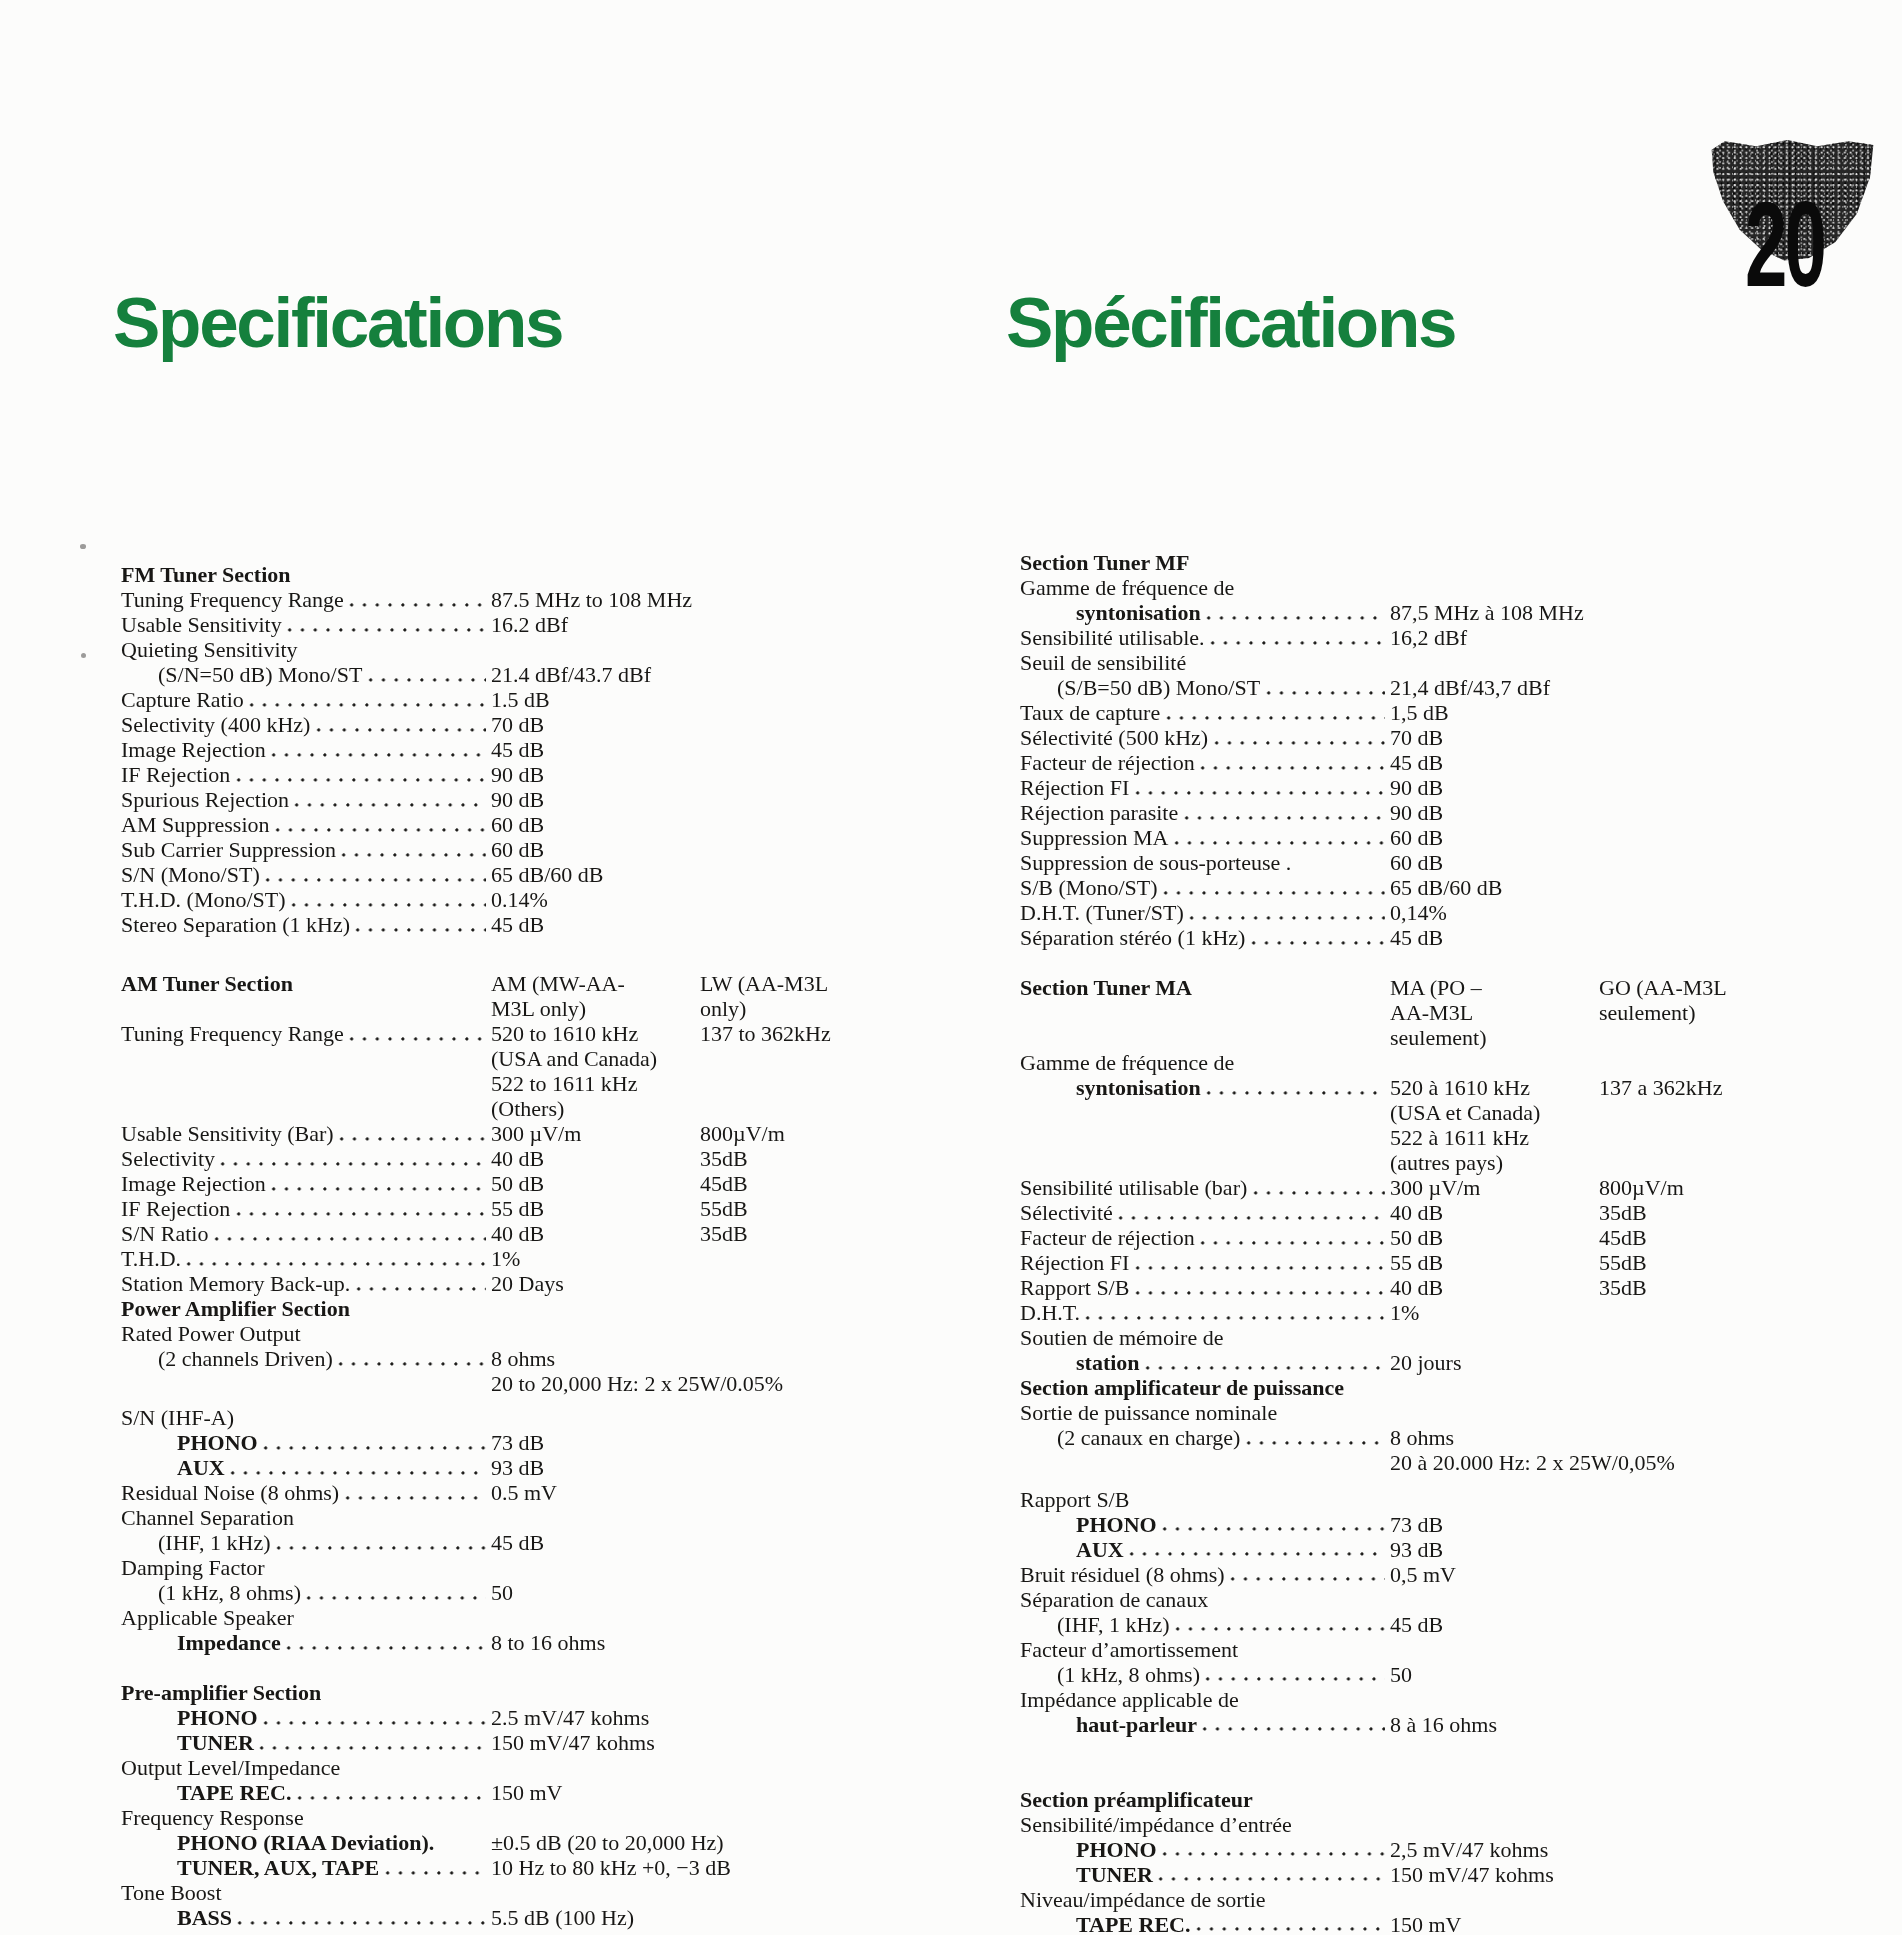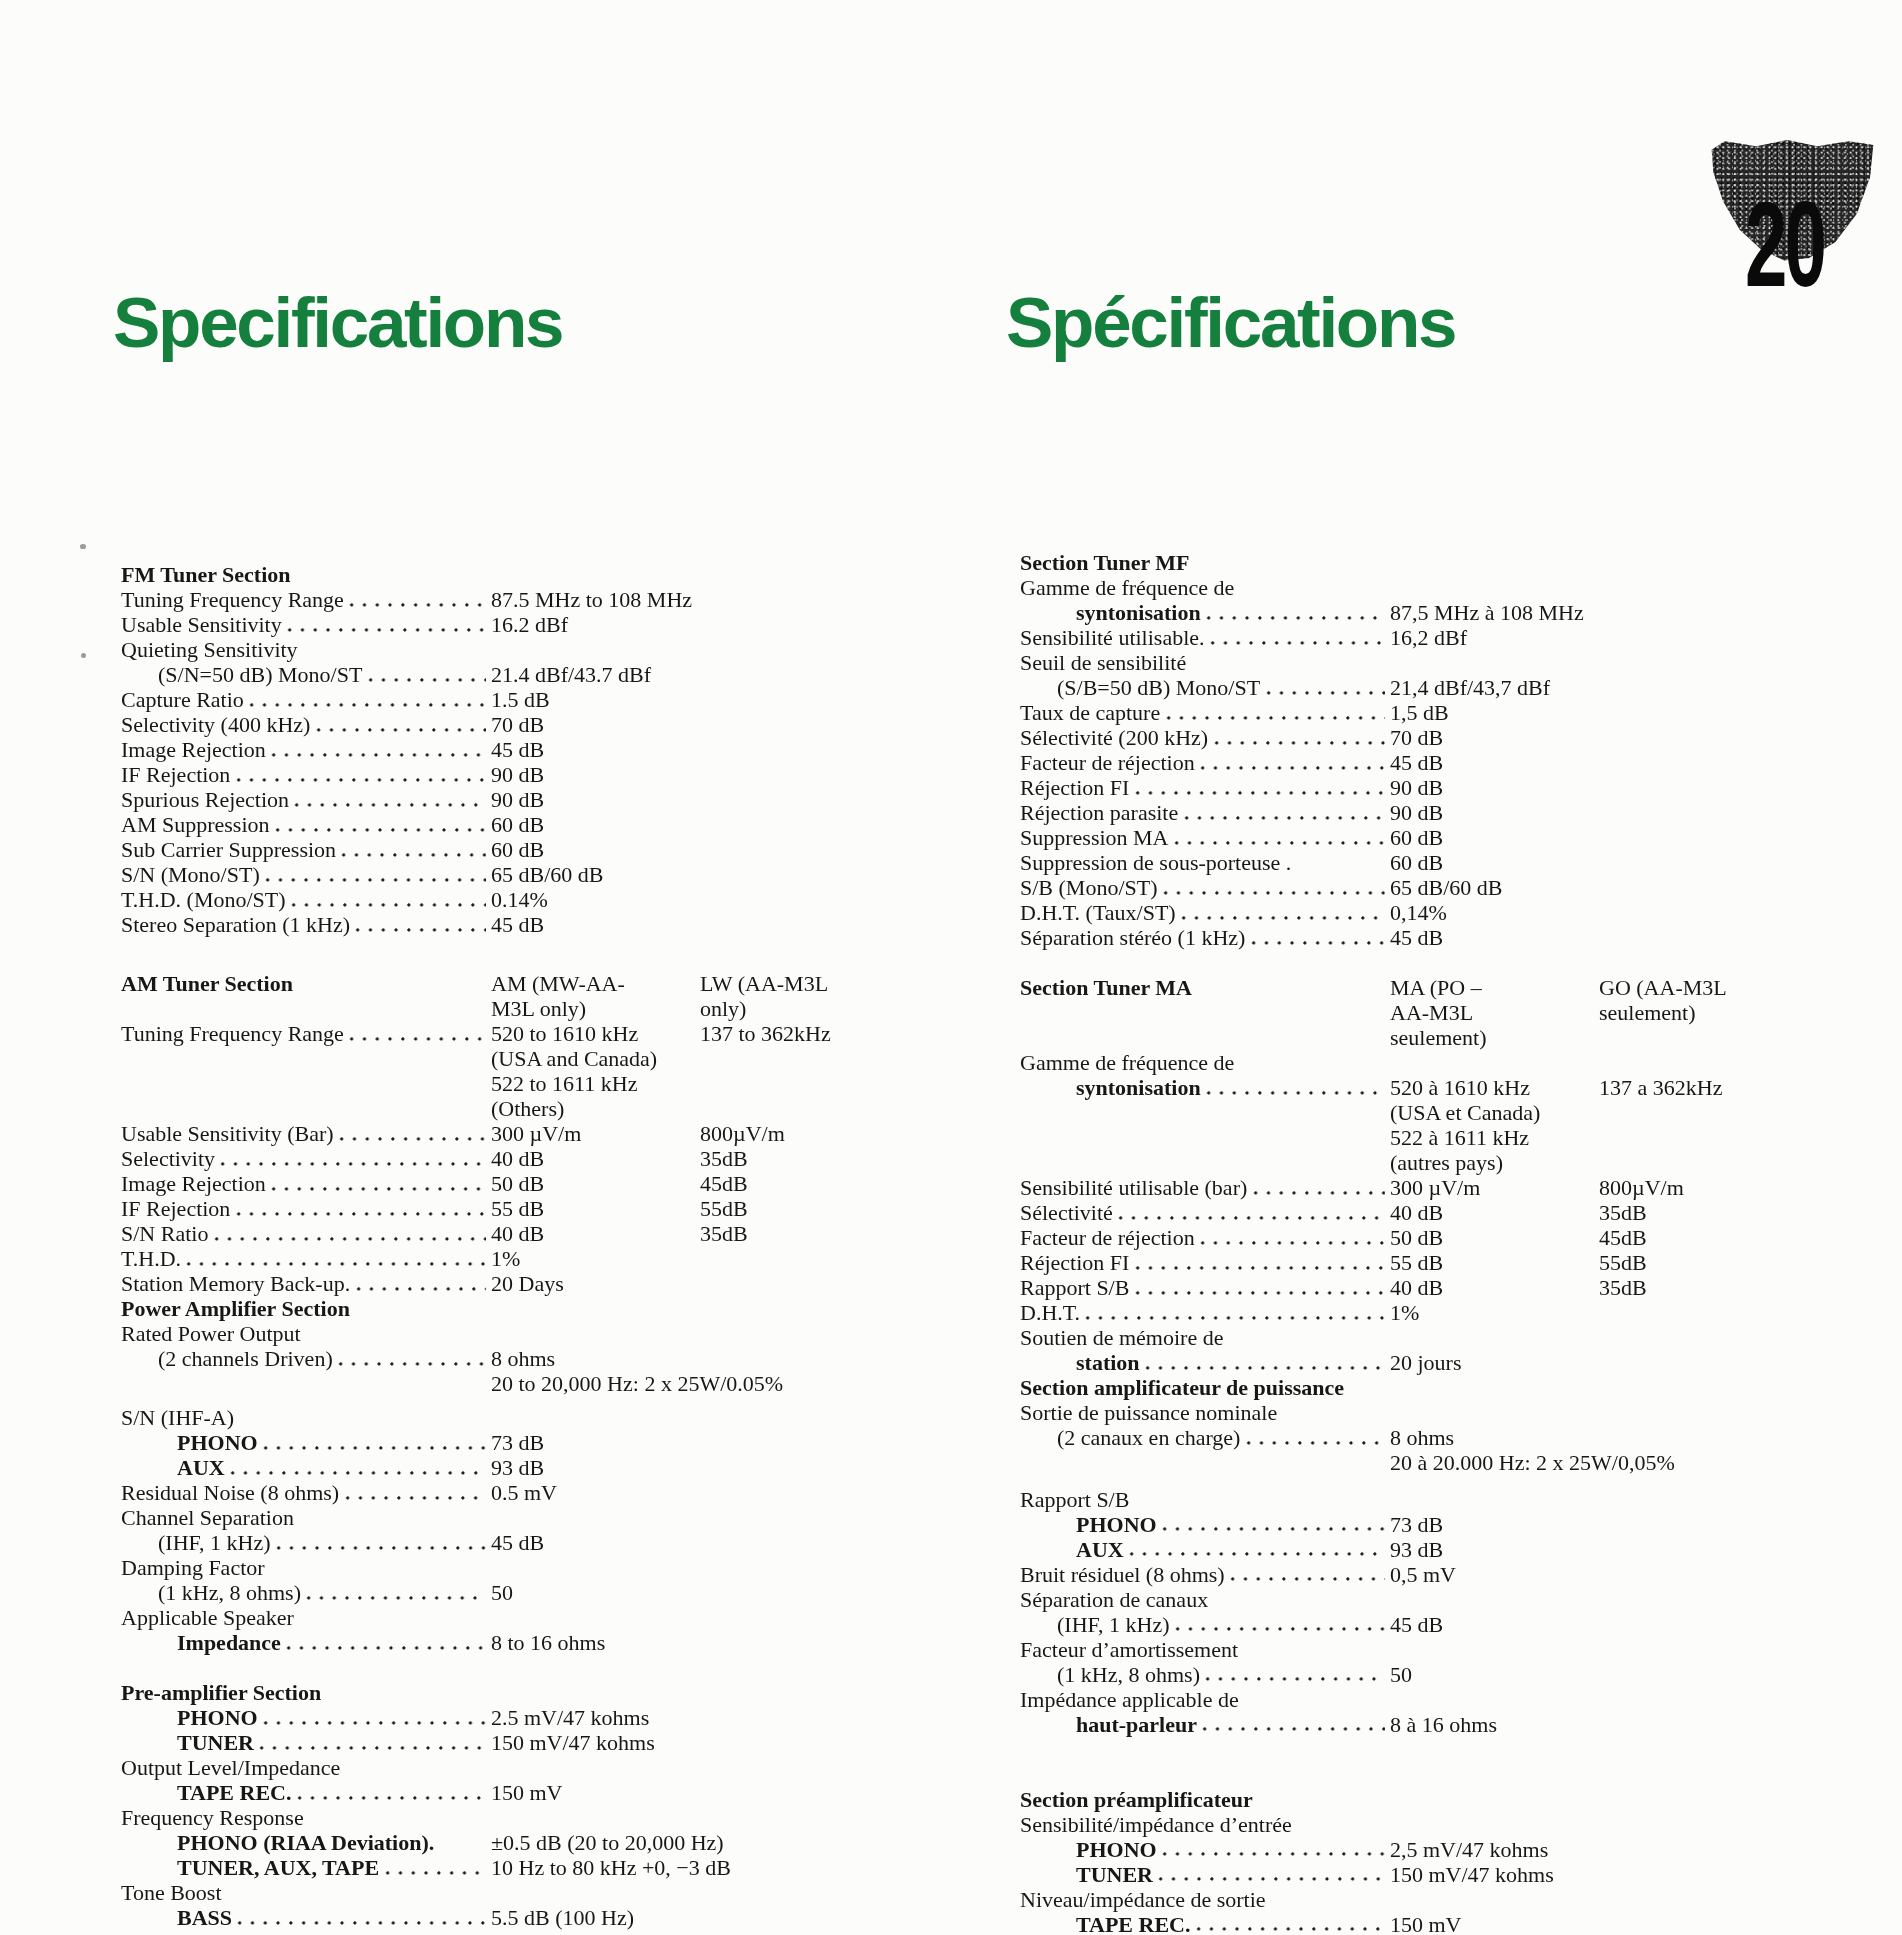--- a/index.html
+++ b/index.html
@@ -471,21 +471,21 @@
         </div>
         <div class="row">
           <span class="lhs">
             <span class="lbl">Taux de capture</span>
             <span class="dots"></span>
           </span>
           <span class="val">1,5 dB</span>
         </div>
         <div class="row">
           <span class="lhs">
-            <span class="lbl">Sélectivité (200 kHz)</span>
+            <span class="lbl">Sélectivité (500 kHz)</span>
             <span class="dots"></span>
           </span>
           <span class="val">70 dB</span>
         </div>
         <div class="row">
           <span class="lhs">
             <span class="lbl">Facteur de réjection</span>
             <span class="dots"></span>
           </span>
           <span class="val">45 dB</span>
@@ -520,21 +520,21 @@
         </div>
         <div class="row">
           <span class="lhs">
             <span class="lbl">S/B (Mono/ST)</span>
             <span class="dots"></span>
           </span>
           <span class="val">65 dB/60 dB</span>
         </div>
         <div class="row">
           <span class="lhs">
-            <span class="lbl">D.H.T. (Taux/ST)</span>
+            <span class="lbl">D.H.T. (Tuner/ST)</span>
             <span class="dots"></span>
           </span>
           <span class="val">0,14%</span>
         </div>
         <div class="row">
           <span class="lhs">
             <span class="lbl">Séparation stéréo (1 kHz)</span>
             <span class="dots"></span>
           </span>
           <span class="val">45 dB</span>

